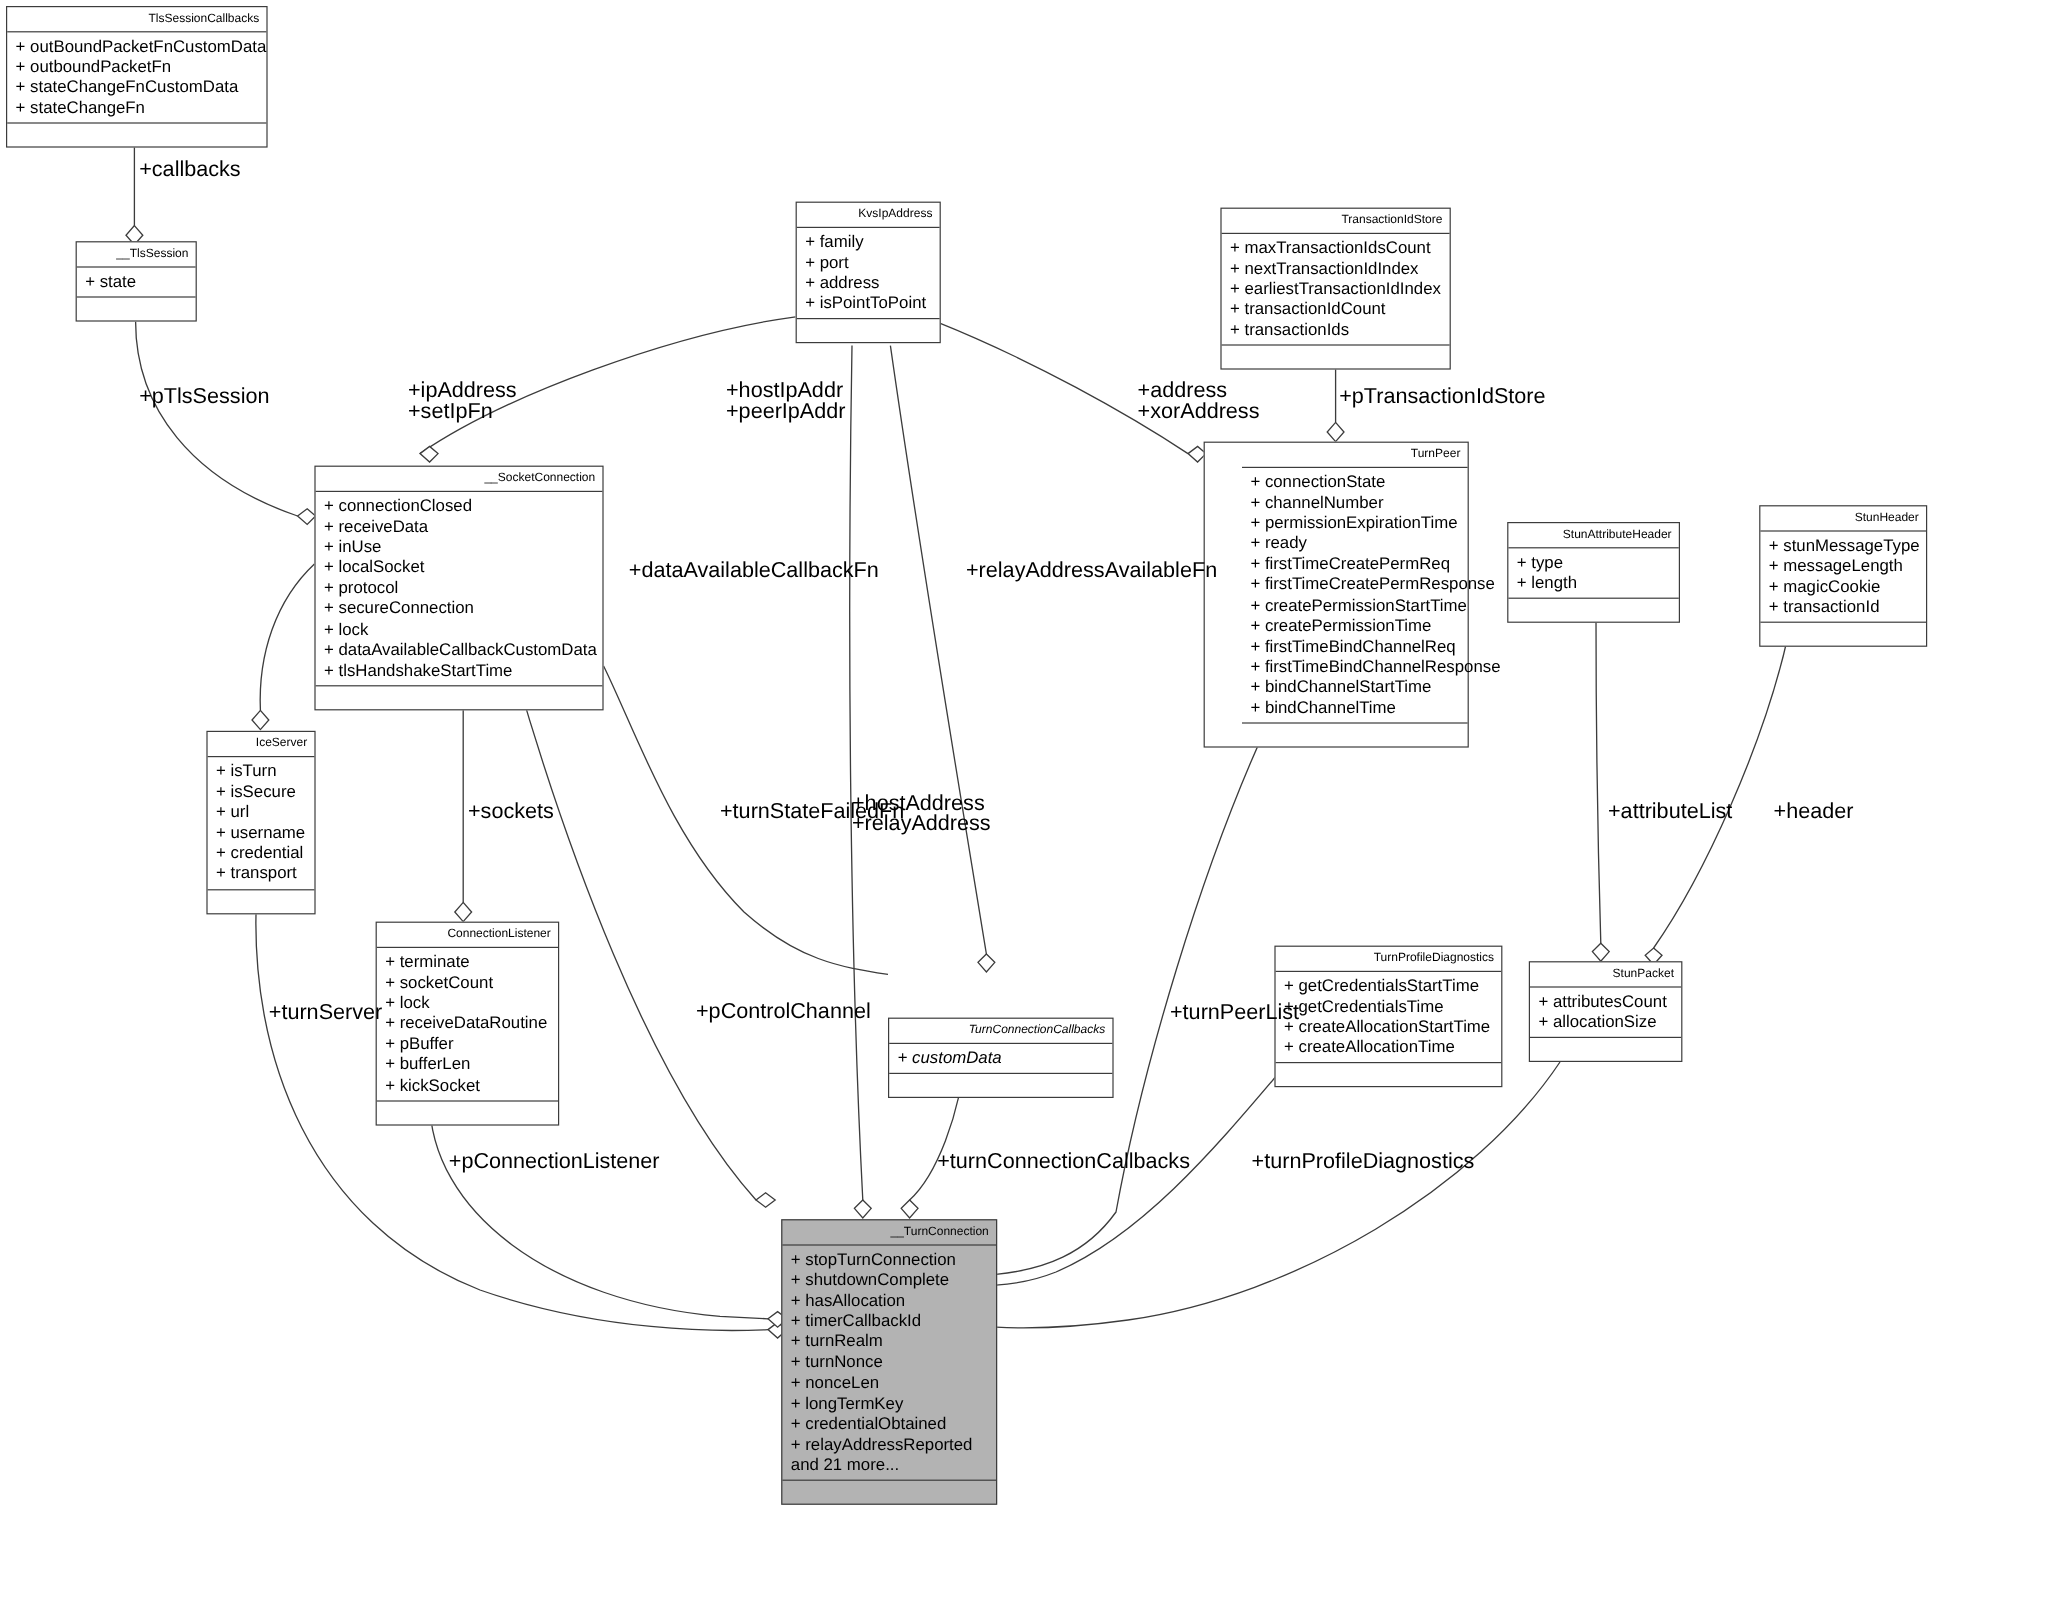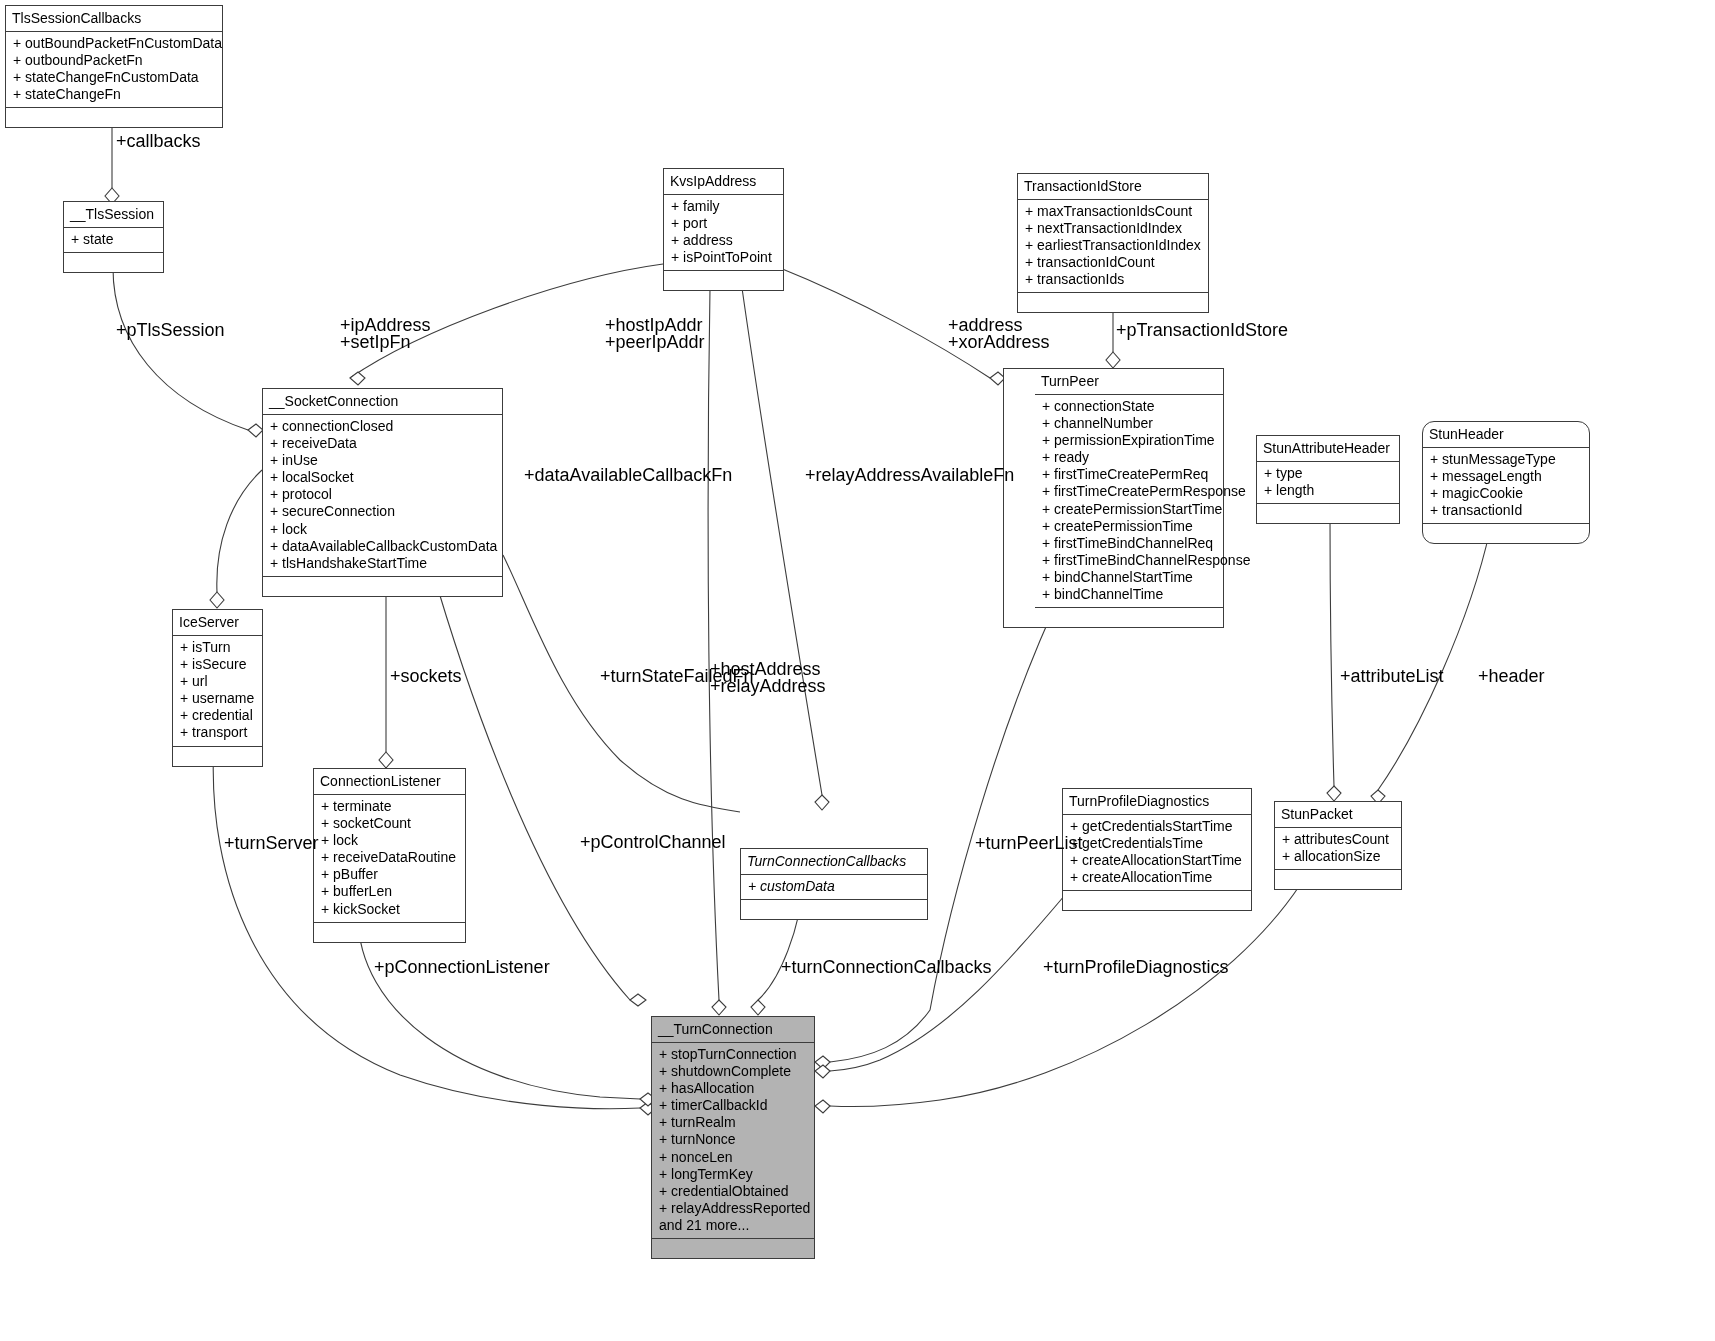--- a/index.html
+++ b/index.html
@@ -26,22 +26,22 @@
     position: absolute;
     background: #ffffff;
     border: 1px solid #3c3c3c;
     z-index: 5;
   }
   .uml-class.highlight {
     background: #b3b3b3;
     border: 1px solid #3c3c3c;
   }
   .uml-title {
-    text-align: left;
-    font-size: 14px;
+    text-align: right;
+    font-size: 10px;
     color: #000000;
     padding: 4px 6px 5px 6px;
     border-bottom: 1px solid #3c3c3c;
     white-space: nowrap;
   }
   .uml-attrs {
     padding: 3px 7px 4px 7px;
     border-bottom: 1px solid #3c3c3c;
     min-height: 6px;
   }
@@ -211,21 +211,21 @@
 
   <div class="uml-class" style="left:1256px; top:435px; width:144px;">
     <div class="uml-title">StunAttributeHeader</div>
     <div class="uml-attrs">
       <div class="row">+ type</div>
       <div class="row">+ length</div>
     </div>
     <div class="uml-ops"></div>
   </div>
 
-  <div class="uml-class" style="left:1422px; top:421px; width:168px;border-radius:12px;">
+  <div class="uml-class" style="left:1466px; top:421px; width:140px;">
     <div class="uml-title">StunHeader</div>
     <div class="uml-attrs">
       <div class="row">+ stunMessageType</div>
       <div class="row">+ messageLength</div>
       <div class="row">+ magicCookie</div>
       <div class="row">+ transactionId</div>
     </div>
     <div class="uml-ops"></div>
   </div>
 
@@ -277,21 +277,21 @@
 
   <div class="uml-class" style="left:1274px; top:801px; width:128px;">
     <div class="uml-title">StunPacket</div>
     <div class="uml-attrs">
       <div class="row">+ attributesCount</div>
       <div class="row">+ allocationSize</div>
     </div>
     <div class="uml-ops"></div>
   </div>
 
-  <div class="uml-class highlight" style="left:651px; top:1016px; width:164px;">
+  <div class="uml-class highlight" style="left:651px; top:1016px; width:180px;">
     <div class="uml-title">__TurnConnection</div>
     <div class="uml-attrs">
       <div class="row">+ stopTurnConnection</div>
       <div class="row">+ shutdownComplete</div>
       <div class="row">+ hasAllocation</div>
       <div class="row">+ timerCallbackId</div>
       <div class="row">+ turnRealm</div>
       <div class="row">+ turnNonce</div>
       <div class="row">+ nonceLen</div>
       <div class="row">+ longTermKey</div>

